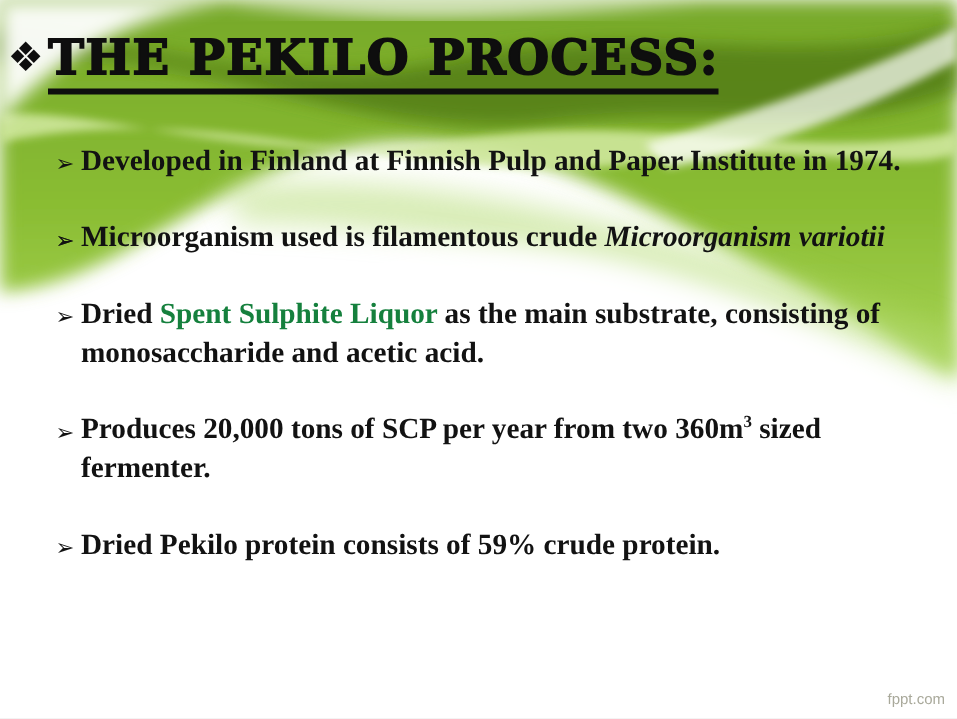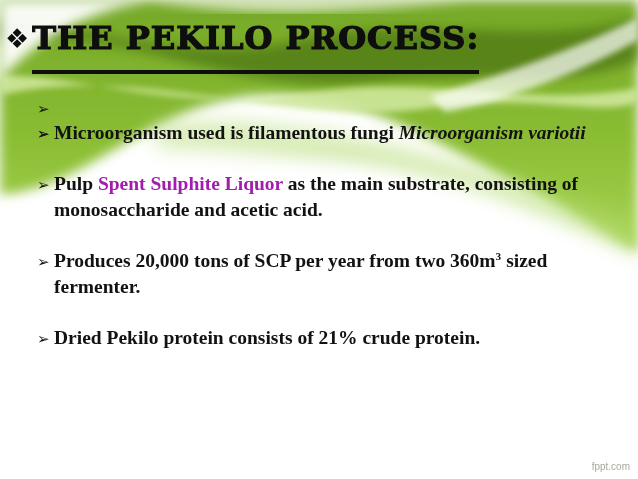--- a/index.html
+++ b/index.html
@@ -37,21 +37,21 @@
     margin: 0;
     display: inline-block;
     font-family: "DejaVu Serif", "Liberation Serif", serif;
     font-weight: 900;
     font-size: 32px;
     line-height: 1.05;
     letter-spacing: 1px;
     color: #0e0e0e;
     -webkit-text-stroke: 1.2px #0e0e0e;
     border-bottom: 4px solid #0e0e0e;
-    padding-bottom: 14px;
+    padding-bottom: 3px;
     white-space: nowrap;
   }
   ul.bullets {
     position: absolute;
     top: 95px;
     left: 38px;
     right: 16px;
     margin: 0;
     padding: 0;
     list-style: none;
@@ -70,21 +70,21 @@
     position: absolute;
     left: -1px;
     top: 1px;
     font-family: "DejaVu Sans", sans-serif;
     font-size: 15px;
     line-height: 26px;
     color: #121212;
     font-weight: normal;
   }
   .seg-italic { font-style: italic; }
-  .seg-red { color: #a21caf; }
+  .seg-red { color: #15803d; }
   .seg-sup { vertical-align: super; font-size: 0.58em; line-height: 0; }
   .watermark {
     position: absolute;
     right: 8px;
     bottom: 7px;
     font-family: "Liberation Sans", sans-serif;
     font-size: 10px;
     color: #a9a99b;
     z-index: 2;
     margin-left: 39px;
@@ -135,43 +135,44 @@
     <span class="diamond">❖</span>
     <h1 class="title">
       <span>THE PEKILO PROCESS:</span>
     </h1>
   </div>
 
   <ul class="bullets">
 
     <li>
       <span class="arrow">➢</span>
+      <span>Developed in Finland at Finnish Pulp and Paper Institute in 1974.</span>
     </li>
 
     <li>
       <span class="arrow">➢</span>
     </li>
 
     <li>
       <span class="arrow">➢</span>
-      <span>Microorganism used is filamentous fungi </span><span class="seg-italic">Microorganism variotii</span>
+      <span>Microorganism used is filamentous crude </span><span class="seg-italic">Microorganism variotii</span>
     </li>
 
     <li>
       <span class="arrow">➢</span>
-      <span>Pulp </span><span class="seg-red">Spent Sulphite Liquor</span><span> as the main substrate, consisting of monosaccharide and acetic acid.</span>
+      <span>Dried </span><span class="seg-red">Spent Sulphite Liquor</span><span> as the main substrate, consisting of monosaccharide and acetic acid.</span>
     </li>
 
     <li>
       <span class="arrow">➢</span>
       <span>Produces 20,000 tons of SCP per year from two 360m</span><span class="seg-sup">3</span><span> sized fermenter.</span>
     </li>
 
     <li>
       <span class="arrow">➢</span>
-      <span>Dried Pekilo protein consists of 21% crude protein.</span>
+      <span>Dried Pekilo protein consists of 59% crude protein.</span>
     </li>
 
   </ul>
 
   <div class="watermark">fppt.com</div>
 
 </div>
 
 </body></html>

